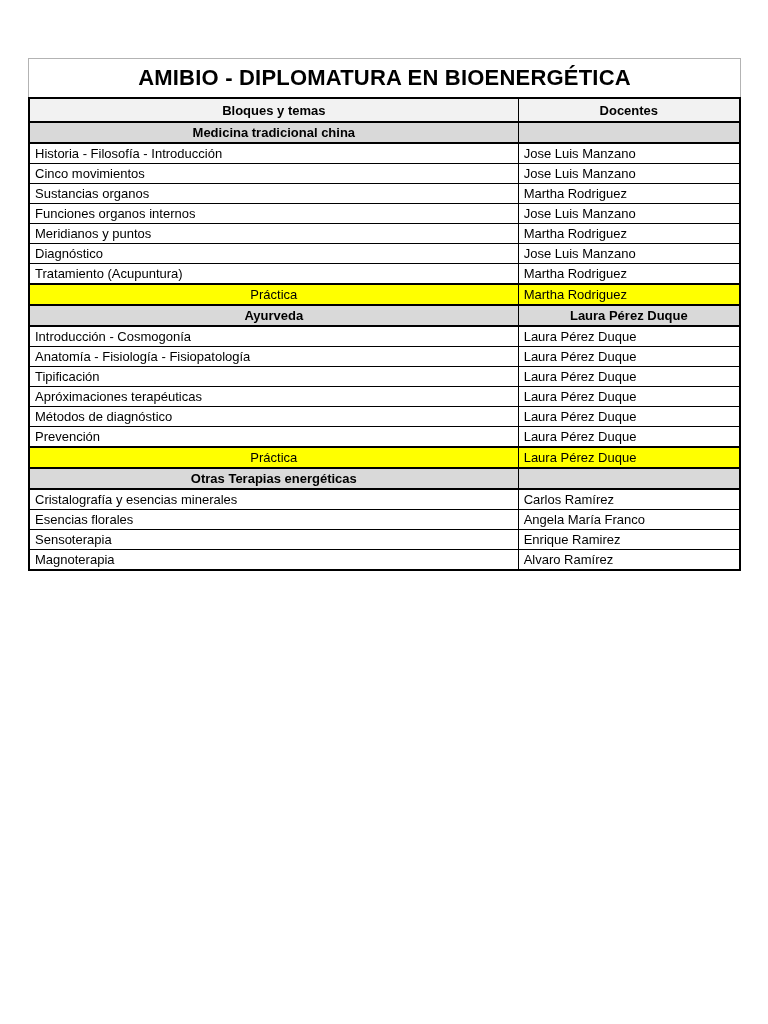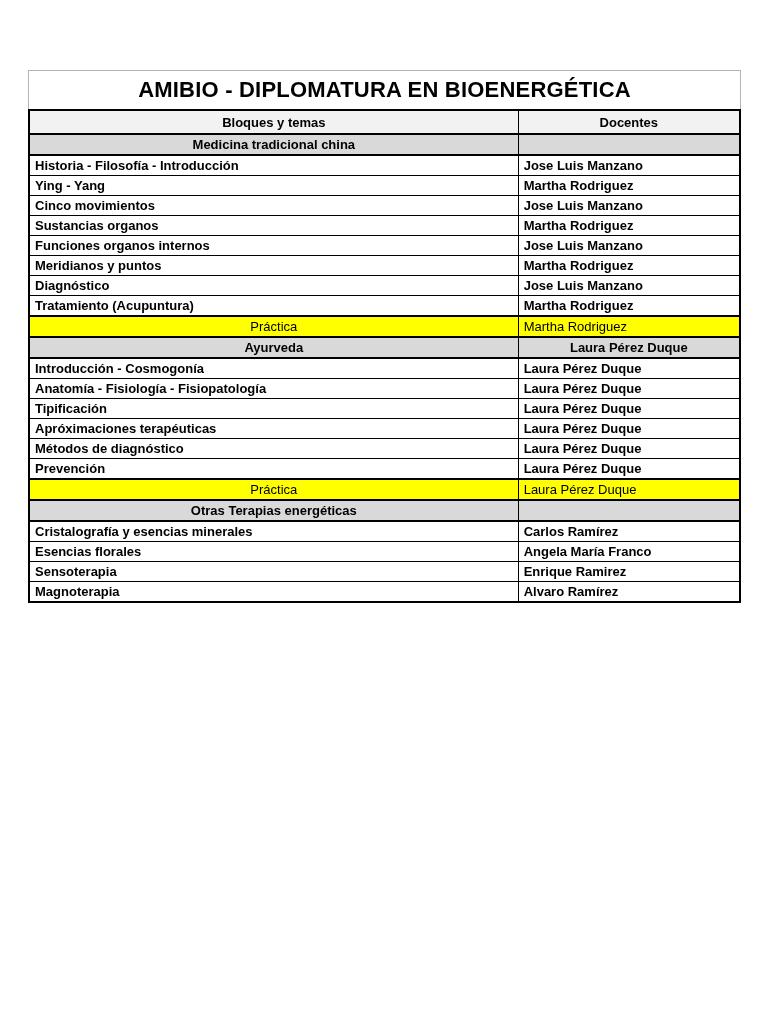--- a/index.html
+++ b/index.html
@@ -4,21 +4,21 @@
 <style>
   * { margin: 0; padding: 0; box-sizing: border-box; }
   html, body {
     width: 768px; height: 1024px;
     background: #ffffff;
     font-family: "Liberation Sans", sans-serif;
     color: #000000;
   }
   .doc-table {
     position: absolute;
-    left: 28px; top: 70px;
+    left: 28px; top: 58px;
     width: 713px;
   }
   .title-box {
     height: 39px;
     border: 1px solid #b3b3b3;
     border-bottom: none;
     display: flex;
     align-items: center;
     justify-content: center;
   }
@@ -46,21 +46,21 @@
   }
   table.grid thead th {
     height: 24px;
     background: #f2f2f2;
     font-weight: bold;
     text-align: center;
     border-top: 2px solid #000;
     border-bottom: 2px solid #000;
   }
   table.grid tbody tr { height: 18px; }
-  tr.row-data td { background: #ffffff; text-align: left; font-weight: bold; }
+  tr.row-data td { background: #ffffff; text-align: left; font-weight: normal; }
   tr.row-section td {
     background: #d9d9d9;
     font-weight: bold;
     text-align: center;
     border-top: 2px solid #000;
     border-bottom: 2px solid #000;
   }
   tr.row-practice td {
     background: #ffff00;
     font-weight: normal;
@@ -91,24 +91,20 @@
       </tr>
     </thead>
     <tbody>
       <tr class="row-section">
         <td class="cell-tema">Medicina tradicional china</td>
         <td class="cell-docente"></td>
       </tr>
       <tr class="row-data">
         <td class="cell-tema">Historia - Filosofía -  Introducción</td>
         <td class="cell-docente">Jose Luis Manzano</td>
-      </tr>
-      <tr class="row-data">
-        <td class="cell-tema">Ying - Yang</td>
-        <td class="cell-docente">Martha Rodriguez</td>
       </tr>
       <tr class="row-data">
         <td class="cell-tema">Cinco movimientos</td>
         <td class="cell-docente">Jose Luis Manzano</td>
       </tr>
       <tr class="row-data">
         <td class="cell-tema">Sustancias organos</td>
         <td class="cell-docente">Martha Rodriguez</td>
       </tr>
       <tr class="row-data">

